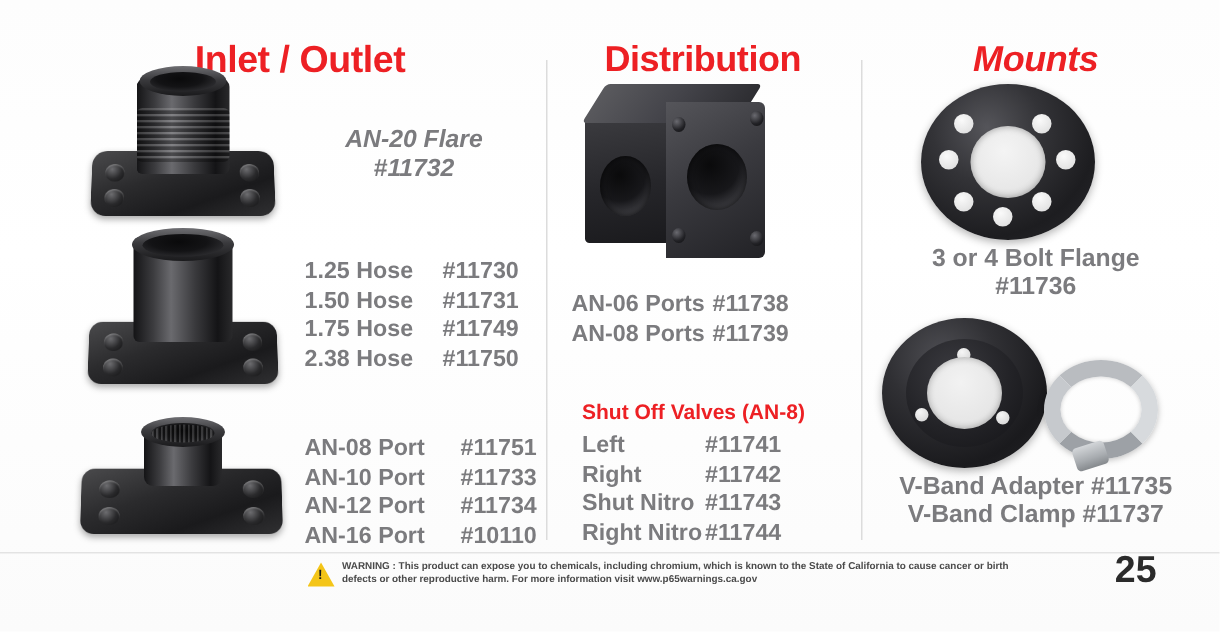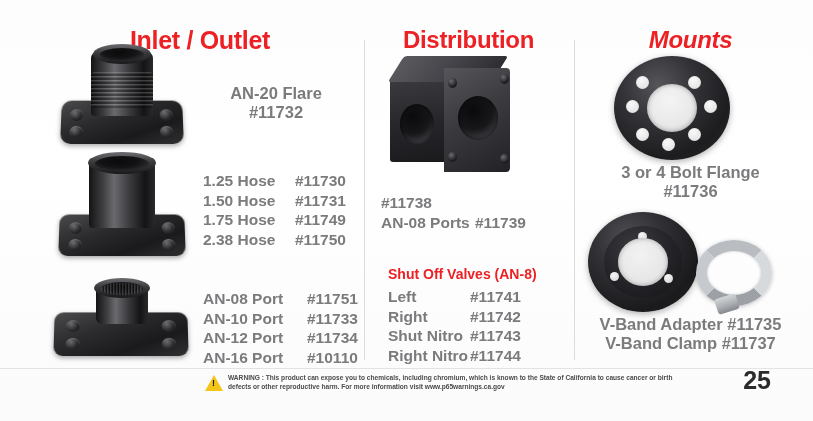--- a/index.html
+++ b/index.html
@@ -317,21 +317,21 @@
       <div class="bolt-hole" style="left:99px; top:9px;  width:13px; height:12px;"></div>
       <div class="bolt-hole" style="left:9px;  top:26px; width:13px; height:12px;"></div>
       <div class="bolt-hole" style="left:99px; top:26px; width:13px; height:12px;"></div>
     </div>
     <div class="neck"></div>
     <div class="thread"></div>
     <div class="bore-lip"></div>
     <div class="bore"></div>
   </div>
 
-  <div class="caption center" id="caption-flare" style="left:196px; top:84px; width:160px;">AN-20 Flare
+  <div class="caption center" id="caption-flare" style="left:196px; top:84px; width:160px;font-style:italic;">AN-20 Flare
 #11732</div>
 
   <div class="photo" id="photo-hose">
     <div class="flange-base">
       <div class="bolt-hole" style="left:10px;  top:8px;  width:13px; height:12px;"></div>
       <div class="bolt-hole" style="left:103px; top:8px;  width:13px; height:12px;"></div>
       <div class="bolt-hole" style="left:10px;  top:25px; width:13px; height:12px;"></div>
       <div class="bolt-hole" style="left:103px; top:25px; width:13px; height:12px;"></div>
     </div>
     <div class="neck"></div>
@@ -401,20 +401,21 @@
     <div class="hole-big hole-side"></div>
     <div class="hole-big hole-face"></div>
     <div class="hole-sm" style="left:60px;  top:26px;"></div>
     <div class="hole-sm" style="left:112px; top:22px;"></div>
     <div class="hole-sm" style="left:60px;  top:100px;"></div>
     <div class="hole-sm" style="left:112px; top:102px;"></div>
   </div>
 
   <div class="spec-list" id="dist-list" style="left:381px; top:193px;">
     <div class="spec-row">
+      <span class="lbl">AN-06 Ports</span>
       <span class="num">#11738</span>
     </div>
     <div class="spec-row">
       <span class="lbl">AN-08 Ports</span>
       <span class="num">#11739</span>
     </div>
   </div>
 
   <div class="subhead" id="valves-heading" style="left:388px; top:266px;">Shut Off Valves (AN-8)</div>
 

